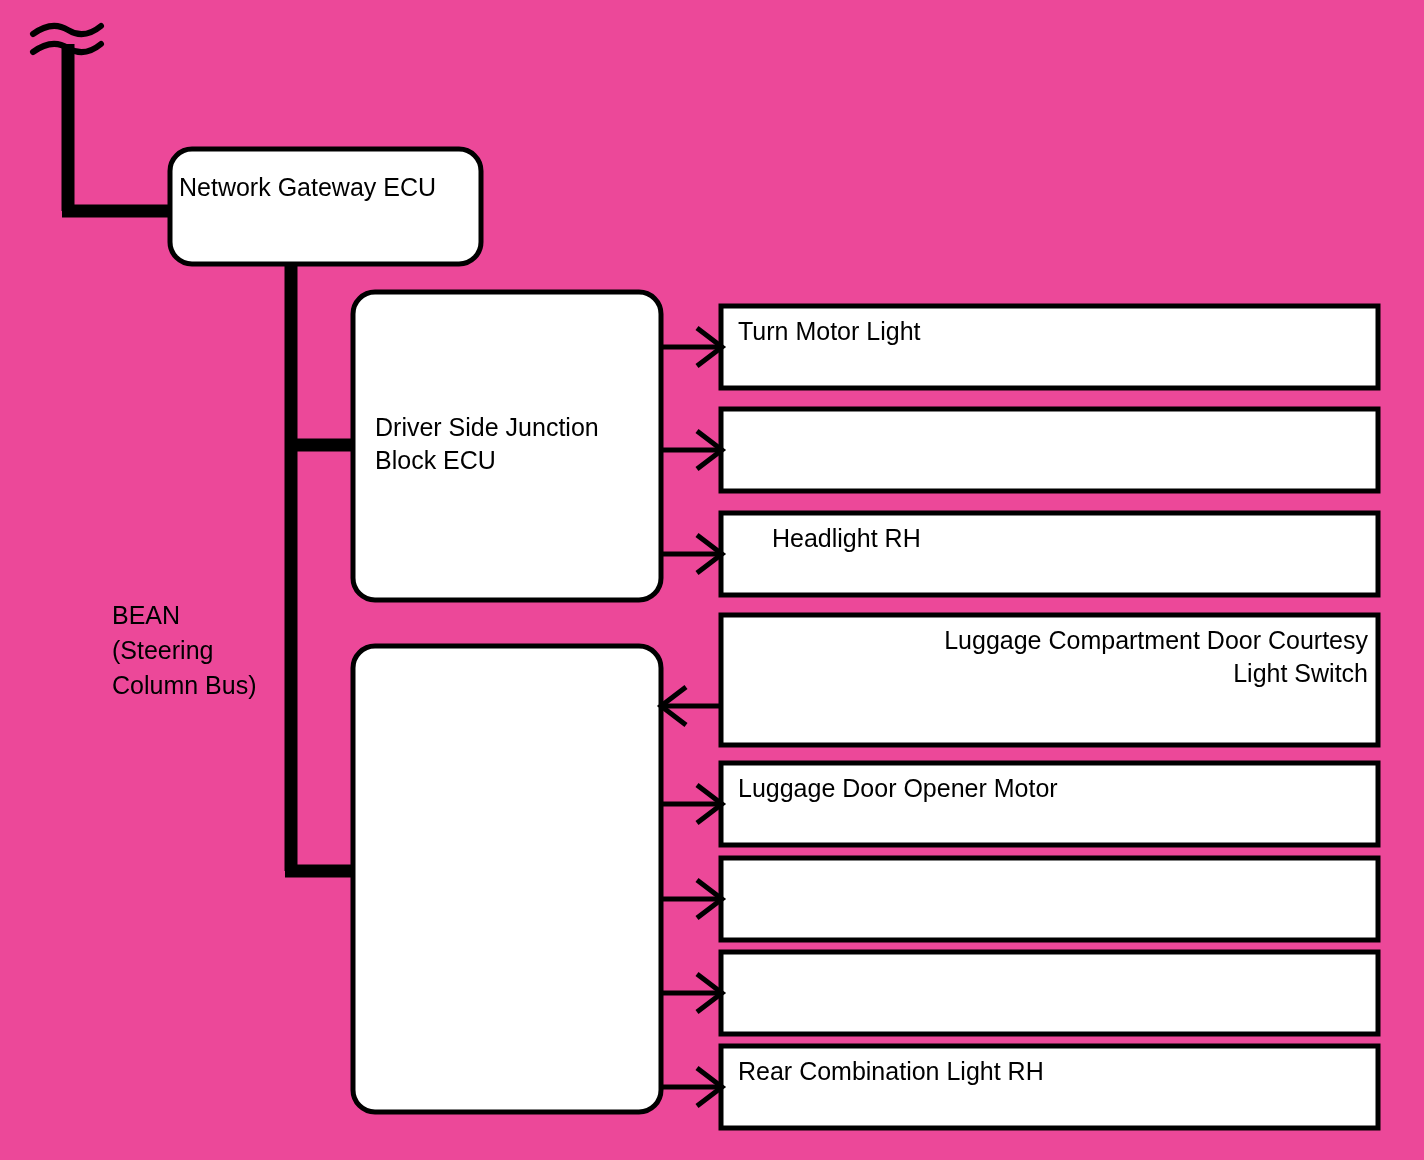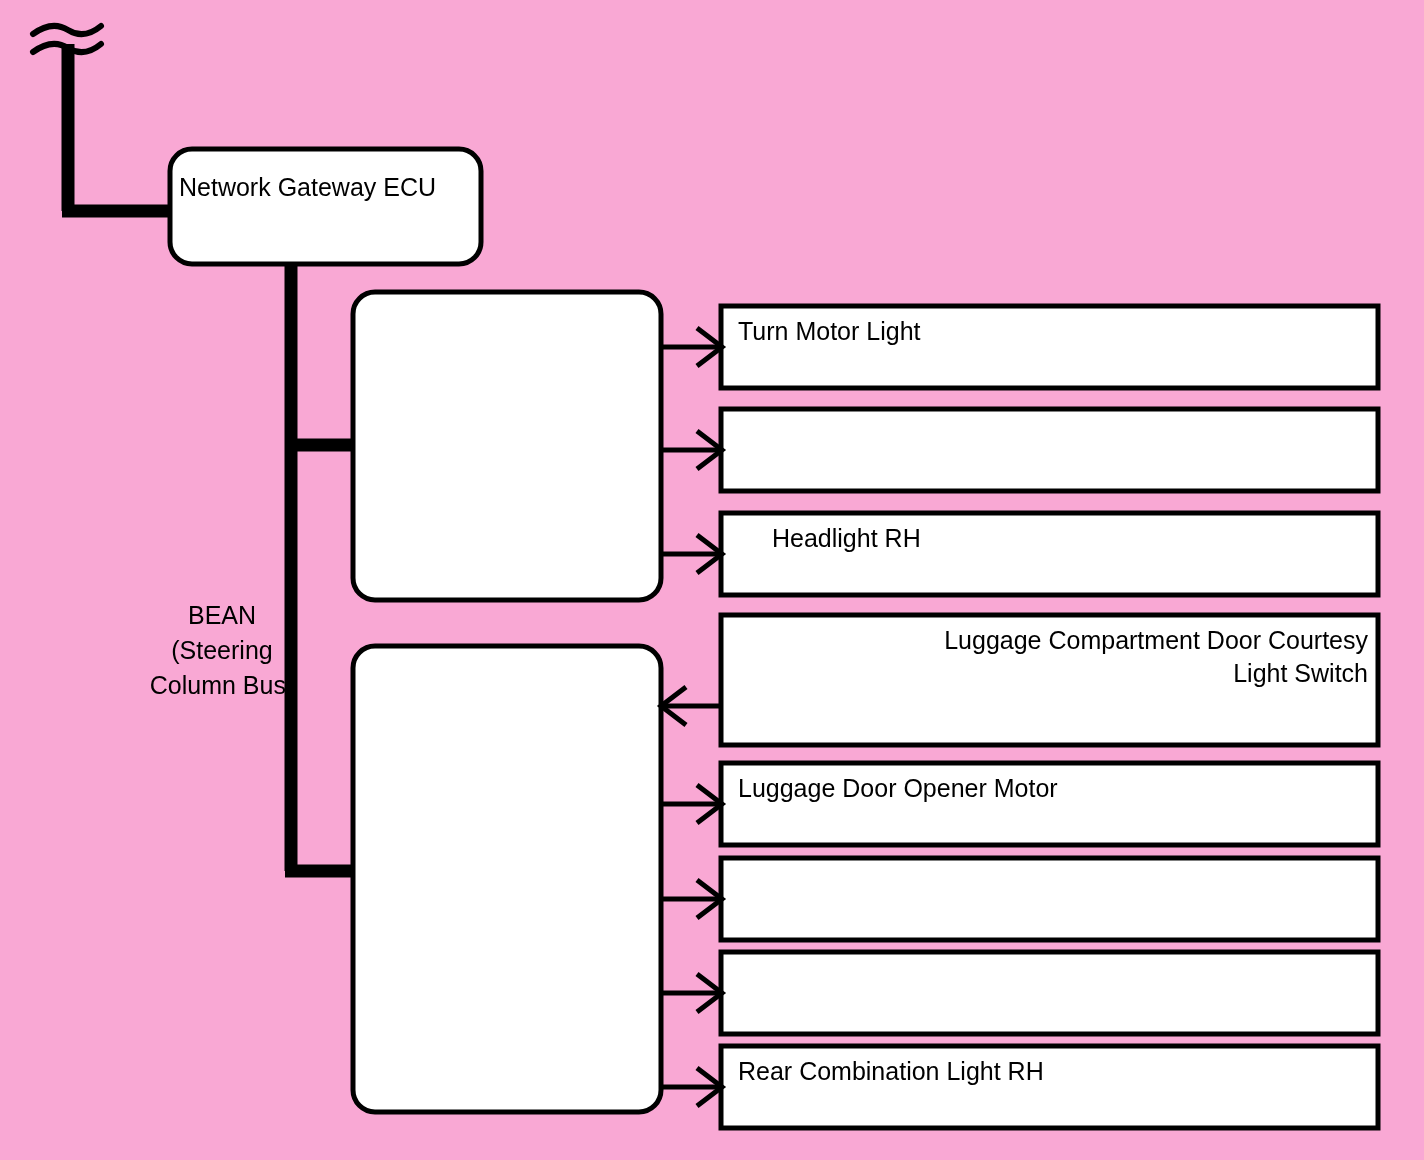--- a/index.html
+++ b/index.html
@@ -5,21 +5,21 @@
 <style>
   html, body {
     margin: 0;
     padding: 0;
     background: #ffffff;
   }
   #canvas {
     position: relative;
     width: 1424px;
     height: 1160px;
-    background: #f9a8d4;
+    background: #ec4899;
     font-family: "Liberation Sans", sans-serif;
     overflow: hidden;
   }
   svg.layer {
     position: absolute;
     top: 0;
     left: 0;
     width: 1424px;
     height: 1160px;
     pointer-events: none;
@@ -33,21 +33,20 @@
     white-space: pre-line;
     pointer-events: none;
   }
   .bus-label {
     position: absolute;
     color: #000000;
     font-family: "Liberation Sans", sans-serif;
     font-size: 25px;
     line-height: 35px;
     white-space: pre-line;
-    text-align: center;
   }
 </style>
 </head>
 <body>
 
 <div id="canvas">
 
   <svg class="layer" viewBox="0 0 1424 1160">
 
     <g stroke="#000" fill="none" stroke-width="13">
@@ -120,20 +119,22 @@
       <g>
         <path d="M 661 1087 L 721 1087"></path>
         <path d="M 697 1068 L 722 1087 L 697 1106"></path>
       </g>
     </g>
 
   </svg>
 
   <div class="node-label" style="left:179px; top:171px; width:300px;">Network Gateway ECU</div>
 
+  <div class="node-label" style="left:375px; top:411px; width:280px;">Driver Side Junction
+Block ECU</div>
 
 
   <div class="bus-label" style="left:112px; top:598px; width:220px;">BEAN
 (Steering
 Column Bus)</div>
 
   <div class="node-label" style="left:738px; top:315px; width:630px;">Turn Motor Light</div>
   <div class="node-label" style="left:738px; top:522px; width:630px;margin-left:34px;">Headlight RH</div>
 
   <div class="node-label" style="left:738px; top:624px; width:630px;text-align:right;">Luggage Compartment Door Courtesy

